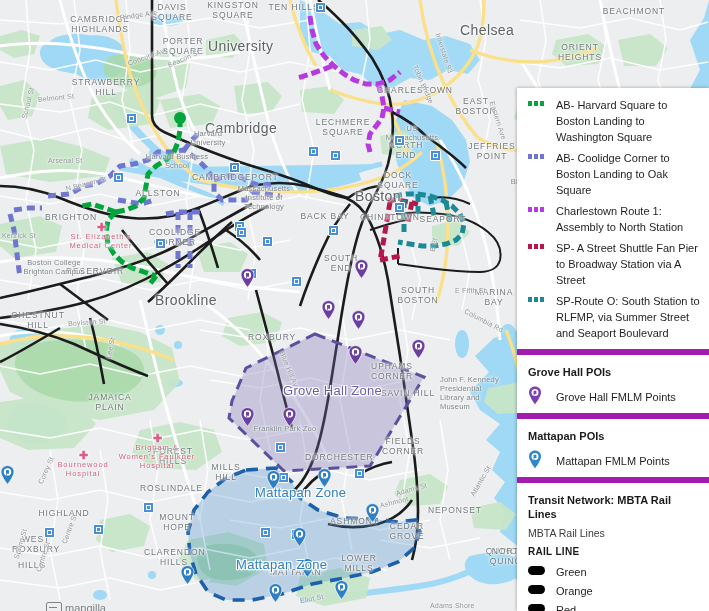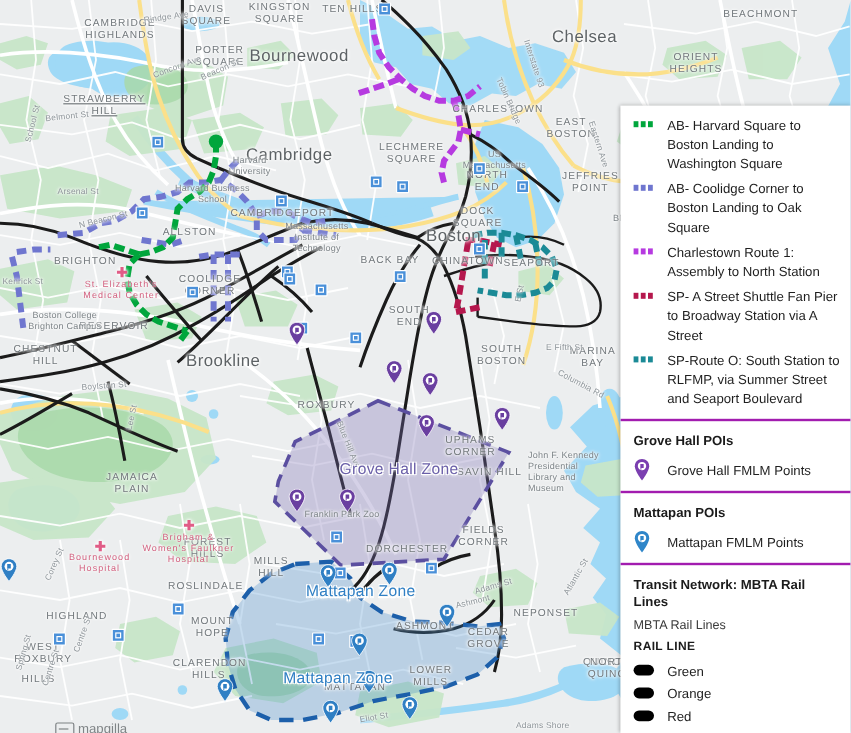--- a/index.html
+++ b/index.html
@@ -99,21 +99,21 @@
   #legend {
     position: absolute;
     left: 517px; top: 88px;
     width: 192px; height: 523px;
     background: #ffffff;
     box-shadow: -1px 0 3px rgba(0,0,0,.18), 0 -1px 3px rgba(0,0,0,.10);
     overflow: hidden;
     font-family: "Liberation Sans", sans-serif;
   }
   .lg-section { padding: 6px 0 6px 0; }
-  .lg-section + .lg-section { border-top: 2px solid #a21caf; }
+  .lg-section + .lg-section { border-top: 6px solid #a21caf; }
   .lg-head {
     font-size: 11px; font-weight: bold; color: #1b1b1b;
     padding: 4px 10px 4px 11px; line-height: 14px;
   }
   .lg-sub {
     font-size: 10.5px; color: #3b3b3b;
     padding: 1px 10px 1px 11px; line-height: 15px;
   }
   .lg-field {
     font-size: 10px; font-weight: bold; color: #1b1b1b;
@@ -452,21 +452,21 @@
 
         <path d="M246,470 L276,468 L292,482 L300,498 L318,510 L344,518 L372,519
                  L398,522 L416,520 L420,532 L414,548 L398,562 L372,572 L344,578
                  L312,584 L282,594 L252,600 L226,600 L208,592 L196,574 L190,554
                  L188,532 L194,510 L208,492 L226,478 Z" fill="#3b86c8" fill-opacity="0.28" stroke="#1c5faa" stroke-width="3.6" stroke-dasharray="12 8"></path>
       </g>
     </svg>
 
     <div id="label-layer">
         <div class="map-label nb" style="left: 62px; top: 14px; width: 76px; white-space: normal;">CAMBRIDGE HIGHLANDS</div>
-        <div class="map-label nb" style="left: 52px; top: 77px; width: 70px; white-space: normal; text-decoration: underline;">STRAWBERRY HILL</div>
+        <div class="map-label nb" style="left: 71px; top: 77px; width: 70px; white-space: normal;">STRAWBERRY HILL</div>
         <div class="map-label nb" style="left: 156px; top: 36px; width: 54px; white-space: normal;">PORTER SQUARE</div>
         <div class="map-label nb" style="left: 147px; top: 2px; width: 50px; white-space: normal;">DAVIS SQUARE</div>
         <div class="map-label nb" style="left: 205px; top: 0px; width: 56px; white-space: normal;">KINGSTON SQUARE</div>
         <div class="map-label nb" style="left: 268px; top: 2px; width: 52px; white-space: normal;">TEN HILLS</div>
         <div class="map-label nb" style="left: 602px; top: 6px; width: 64px; white-space: normal;">BEACHMONT</div>
         <div class="map-label nb" style="left: 552px; top: 42px; width: 56px; white-space: normal;">ORIENT HEIGHTS</div>
         <div class="map-label nb" style="left: 315px; top: 117px; width: 56px; white-space: normal;">LECHMERE SQUARE</div>
         <div class="map-label nb" style="left: 345px; top: 85px; width: 72px; white-space: normal; margin-left: 32px;">CHARLESTOWN</div>
         <div class="map-label nb" style="left: 383px; top: 140px; width: 46px; white-space: normal;">NORTH END</div>
         <div class="map-label nb" style="left: 375px; top: 170px; width: 46px; white-space: normal;">DOCK SQUARE</div>
@@ -476,21 +476,21 @@
         <div class="map-label nb" style="left: 295px; top: 211px; width: 60px; white-space: normal;">BACK BAY</div>
         <div class="map-label nb" style="left: 360px; top: 212px; width: 56px; white-space: normal;">CHINATOWN</div>
         <div class="map-label nb" style="left: 318px; top: 253px; width: 46px; white-space: normal;">SOUTH END</div>
         <div class="map-label nb" style="left: 418px; top: 214px; width: 50px; white-space: normal;">SEAPORT</div>
         <div class="map-label nb" style="left: 390px; top: 285px; width: 56px; white-space: normal;">SOUTH BOSTON</div>
         <div class="map-label nb" style="left: 470px; top: 287px; width: 48px; white-space: normal;">MARINA BAY</div>
         <div class="map-label nb" style="left: 36px; top: 212px; width: 70px; white-space: normal;">BRIGHTON</div>
         <div class="map-label nb" style="left: 128px; top: 188px; width: 60px; white-space: normal;">ALLSTON</div>
         <div class="map-label nb" style="left: 144px; top: 227px; width: 62px; white-space: normal;">COOLIDGE CORNER</div>
         <div class="map-label nb" style="left: 66px; top: 266px; width: 56px; white-space: normal;">RESERVOIR</div>
-        <div class="map-label nb" style="left: 8px; top: 285px; width: 60px; white-space: normal;">CHESTNUT HILL</div>
+        <div class="map-label nb" style="left: 8px; top: 310px; width: 60px; white-space: normal;">CHESTNUT HILL</div>
         <div class="map-label nb" style="left: 82px; top: 392px; width: 56px; white-space: normal;">JAMAICA PLAIN</div>
         <div class="map-label nb" style="left: 244px; top: 332px; width: 56px; white-space: normal;">ROXBURY</div>
         <div class="map-label nb" style="left: 364px; top: 361px; width: 56px; white-space: normal;">UPHAMS CORNER</div>
         <div class="map-label nb" style="left: 380px; top: 388px; width: 56px; white-space: normal;">SAVIN HILL</div>
         <div class="map-label nb" style="left: 305px; top: 452px; width: 66px; white-space: normal;">DORCHESTER</div>
         <div class="map-label nb" style="left: 378px; top: 436px; width: 50px; white-space: normal;">FIELDS CORNER</div>
         <div class="map-label nb" style="left: 148px; top: 446px; width: 50px; white-space: normal;">FOREST HILLS</div>
         <div class="map-label nb" style="left: 140px; top: 483px; width: 60px; white-space: normal;">ROSLINDALE</div>
         <div class="map-label nb" style="left: 152px; top: 512px; width: 50px; white-space: normal;">MOUNT HOPE</div>
         <div class="map-label nb" style="left: 36px; top: 508px; width: 56px; white-space: normal;">HIGHLAND</div>
@@ -498,21 +498,21 @@
         <div class="map-label nb" style="left: 144px; top: 547px; width: 60px; white-space: normal;">CLARENDON HILLS</div>
         <div class="map-label nb" style="left: 330px; top: 516px; width: 48px; white-space: normal;">ASHMONT</div>
         <div class="map-label nb" style="left: 385px; top: 521px; width: 44px; white-space: normal;">CEDAR GROVE</div>
         <div class="map-label nb" style="left: 337px; top: 553px; width: 44px; white-space: normal;">LOWER MILLS</div>
         <div class="map-label nb" style="left: 270px; top: 567px; width: 50px; white-space: normal;">MATTAPAN</div>
         <div class="map-label nb" style="left: 428px; top: 505px; width: 50px; white-space: normal;">NEPONSET</div>
         <div class="map-label nb" style="left: 206px; top: 462px; width: 40px; white-space: normal;">MILLS HILL</div>
         <div class="map-label nb" style="left: 0px; top: 560px; width: 64px; white-space: normal;">HILLS</div>
         <div class="map-label nb" style="left: 485px; top: 546px; width: 40px; white-space: normal;">QUINCY</div>
         <div class="map-label nb" style="left: 487px; top: 546px; width: 44px; white-space: normal;">NORTH QUINCY</div>
-        <div class="map-label city" style="left: 208px; top: 38px;">Bournewood</div>
+        <div class="map-label city" style="left: 208px; top: 38px;">University</div>
         <div class="map-label city" style="left: 205px; top: 120px;">Cambridge</div>
         <div class="map-label city" style="left: 460px; top: 22px;">Chelsea</div>
         <div class="map-label city" style="left: 355px; top: 188px;">Boston</div>
         <div class="map-label city" style="left: 155px; top: 292px;">Brookline</div>
         <div class="map-label poi-txt" style="left: 176px; top: 129px; width: 64px; white-space: normal; text-align: center;">Harvard University</div>
         <div class="map-label poi-txt" style="left: 145px; top: 152px; width: 64px; white-space: normal; text-align: center;">Harvard Business School</div>
         <div class="map-label poi-txt" style="left: 232px; top: 184px; width: 64px; white-space: normal; text-align: center;">Massachusetts Institute of Technology</div>
         <div class="map-label poi-txt" style="left: 22px; top: 258px; width: 64px; white-space: normal; text-align: center;">Boston College Brighton Campus</div>
         <div class="map-label poi-txt" style="left: 253px; top: 424px; width: 64px; white-space: normal; text-align: center;">Franklin Park Zoo</div>
         <div class="map-label poi-txt" style="left: 440px; top: 375px; width: 64px; white-space: normal; text-align: left;">John F. Kennedy Presidential Library and Museum</div>

